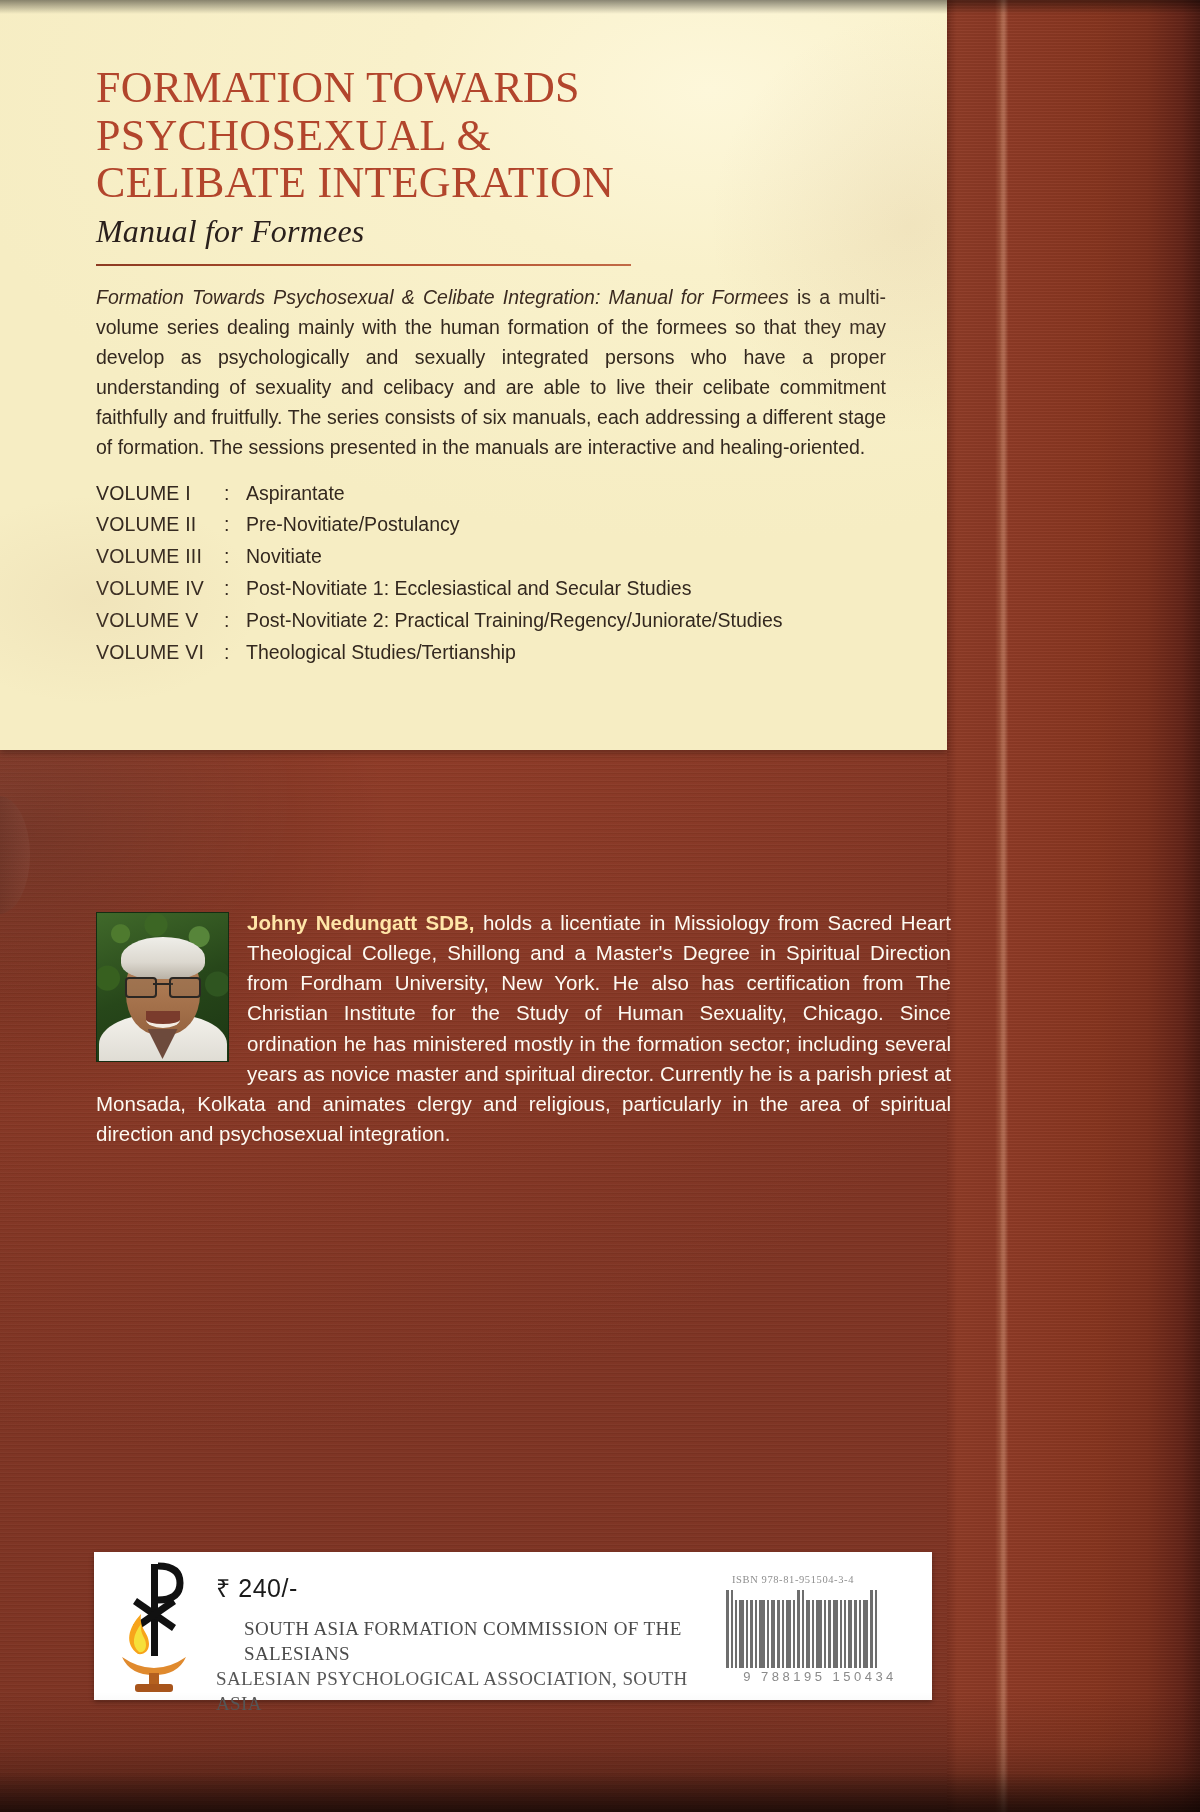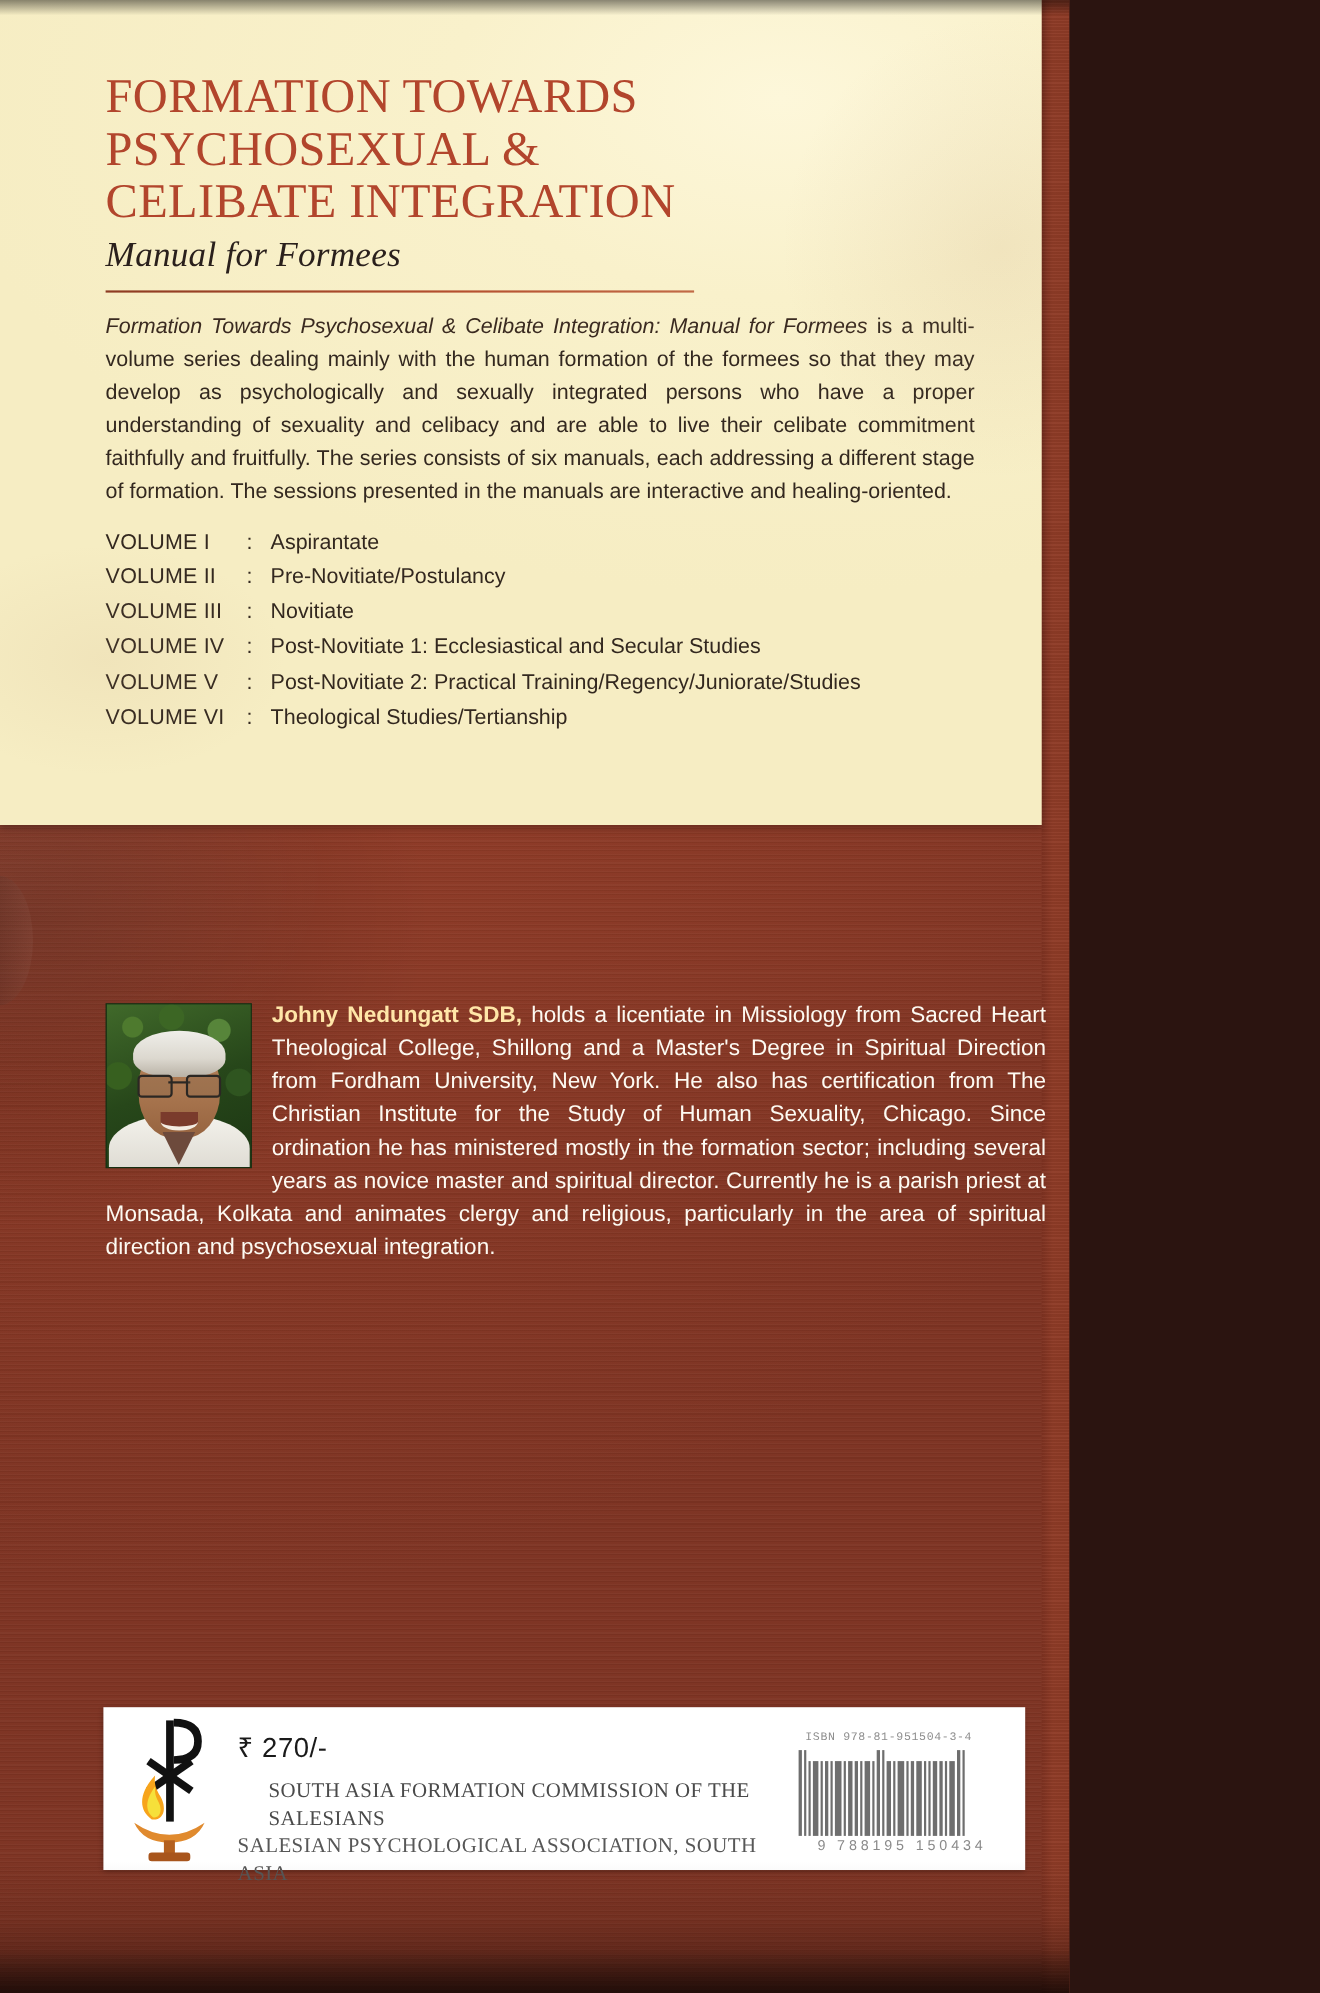--- a/index.html
+++ b/index.html
@@ -6,25 +6,24 @@
   html, body {
     margin: 0;
     padding: 0;
     background: #2b1410;
   }
   body {
     font-family: "Liberation Sans", sans-serif;
   }
   .page {
     position: relative;
-    width: 952px;
+    width: 1200px;
     height: 1812px;
     overflow: hidden;
     background: #8c3a28;
-    padding-left: 20px;
   }
 
   
   .cover-field {
     position: absolute;
     left: 0; top: 0;
     width: 947px; height: 1812px;
     background:
       repeating-linear-gradient(
         to bottom,
@@ -331,21 +330,21 @@
   }
   .pub-lines .l2 { color: #4a4a4a; margin-left: 28px; }
   .pub-lines .l3 { color: #575757; }
 
   .barcode-wrap {
     flex: 0 0 auto;
     padding: 22px 18px 0 0;
     text-align: center;
   }
   .isbn-text {
-    font-family: Liberation Mono, monospace;
+    font-family: Liberation Serif, serif;
     font-size: 10.5px;
     color: #8e8e8e;
     letter-spacing: 0.6px;
     margin-bottom: 5px;
     text-align: left;
     padding-left: 6px;
   }
   .barcode {
     height: 78px;
     width: 188px;
@@ -475,21 +474,21 @@
         <path d="M30 98 C16 88 20 72 33 58 C31 74 41 76 41 88 C41 95 36 99 30 98 Z" fill="#f7a41b"></path>
         <path d="M31 96 C23 89 25 79 33 68 C32 80 38 81 38 89 C38 94 35 97 31 96 Z" fill="#f6e03a"></path>
 
         <path d="M14 101 q32 22 64 0 q-8 18 -32 18 q-24 0 -32 -18 Z" fill="#e08a2e"></path>
         <rect x="41" y="117" width="10" height="13" fill="#b4601f"></rect>
         <rect x="27" y="128" width="38" height="8" rx="3" fill="#a8551c"></rect>
       </svg>
     </div>
 
     <div class="pub-block">
-      <div class="price">₹ 270/-</div>
+      <div class="price">₹ 240/-</div>
       <div class="pub-lines">
         <div class="l2">SOUTH ASIA FORMATION COMMISSION OF THE SALESIANS</div>
         <div class="l3">SALESIAN PSYCHOLOGICAL ASSOCIATION, SOUTH ASIA</div>
       </div>
     </div>
 
     <div class="barcode-wrap">
       <div class="isbn-text">ISBN 978-81-951504-3-4</div>
       <div class="barcode">
         <span class="bar" style="width:3px;height:78px"></span>

